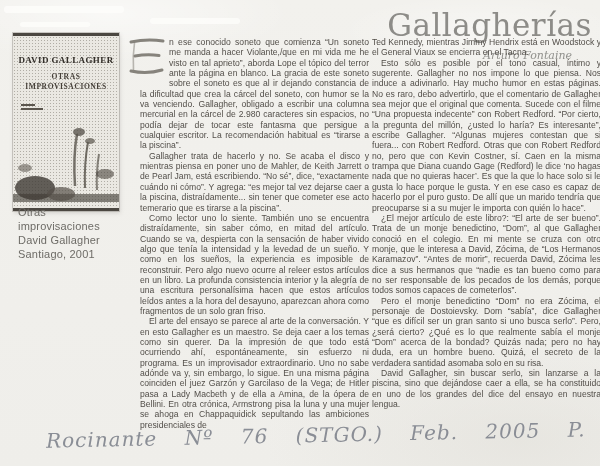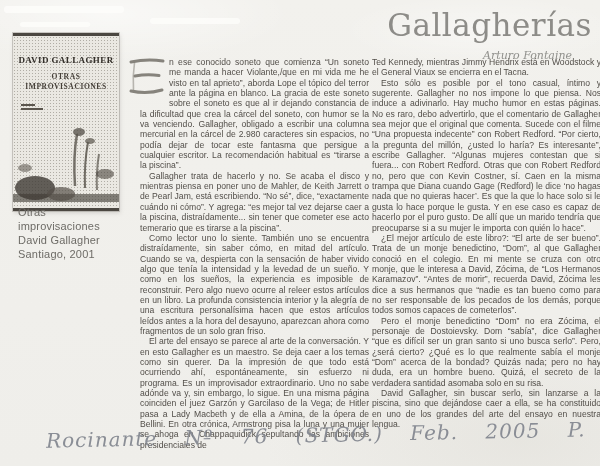--- a/index.html
+++ b/index.html
@@ -47,21 +47,21 @@
   .cover-illustration{position:absolute;left:0;bottom:0;}
 
   
   .caption{
     position:absolute;left:18px;top:205px;width:110px;
     font-size:11px;line-height:14px;color:#6d6b66;letter-spacing:0.2px;
   }
 
   
   .col{
-    position:absolute;top:57px;width:229px;height:384px;
+    position:absolute;top:37px;width:229px;height:384px;
     font-size:8.6px;line-height:10.35px;text-align:justify;
     color:#524e49;
   }
   .col-1{left:140px;}
   .col-2{left:372px;}
   .col p{margin:0;text-indent:9px;}
   .col p.first{text-indent:0;}
   .dropcap{float:left;margin:-2px 4px 0 -11px;}
 
   
@@ -134,18 +134,18 @@
     <p>Gallagher trata de hacerlo y no. Se acaba el disco y mientras piensa en poner uno de Mahler, de Keith Jarrett o de Pearl Jam, está escribiendo. “No sé”, dice, “exactamente cuándo ni cómo”. Y agrega: “es mejor tal vez dejarse caer a la piscina, distraídamente... sin tener que cometer ese acto temerario que es tirarse a la piscina”.</p>
     <p>Como lector uno lo siente. También uno se encuentra distraídamente, sin saber cómo, en mitad del artículo. Cuando se va, despierta con la sensación de haber vivido algo que tenía la intensidad y la levedad de un sueño. Y como en los sueños, la experiencia es imposible de reconstruir. Pero algo nuevo ocurre al releer estos artículos en un libro. La profunda consistencia interior y la alegría de una escritura personalísima hacen que estos artículos leídos antes a la hora del desayuno, aparezcan ahora como fragmentos de un solo gran friso.</p>
     <p>El arte del ensayo se parece al arte de la conversación. Y en esto Gallagher es un maestro. Se deja caer a los temas como sin querer. Da la impresión de que todo está ocurriendo ahí, espontáneamente, sin esfuerzo ni programa. Es un improvisador extraordinario. Uno no sabe adónde va y, sin embargo, lo sigue. En una misma página coinciden el juez Garzón y Garcilaso de la Vega; de Hitler pasa a Lady Macbeth y de ella a Amina, de la ópera de Bellini. En otra crónica, Armstrong pisa la luna y una mujer se ahoga en Chappaquidick sepultando las ambiciones presidenciales de</p>
   </div>
 
   <div class="col col-2">
     <p class="first">Ted Kennedy, mientras Jimmy Hendrix está en Woodstock y el General Viaux se encierra en el Tacna.</p>
     <p>Esto sólo es posible por el tono casual, íntimo y sugerente. Gallagher no nos impone lo que piensa. Nos induce a adivinarlo. Hay mucho humor en estas páginas. No es raro, debo advertirlo, que el comentario de Gallagher sea mejor que el original que comenta. Sucede con el filme “Una propuesta indecente” con Robert Redford. “Por cierto, la pregunta del millón, ¿usted lo haría? Es interesante”, escribe Gallagher. “Algunas mujeres contestan que si fuera... con Robert Redford. Otras que con Robert Redford no, pero que con Kevin Costner, sí. Caen en la misma trampa que Diana cuando Gage (Redford) le dice ‘no hagas nada que no quieras hacer’. Es que la que lo hace solo si le gusta lo hace porque le gusta. Y en ese caso es capaz de hacerlo por el puro gusto. De allí que un marido tendría que preocuparse si a su mujer le importa con quién lo hace”.</p>
     <p>¿El mejor artículo de este libro?: “El arte de ser bueno”. Trata de un monje benedictino, “Dom”, al que Gallagher conoció en el colegio. En mi mente se cruza con otro monje, que le interesa a David, Zócima, de “Los Hermanos Karamazov”. “Antes de morir”, recuerda David, Zócima les dice a sus hermanos que “nadie es tan bueno como para no ser responsable de los pecados de los demás, porque todos somos capaces de cometerlos”.</p>
     <p>Pero el monje benedictino “Dom” no era Zócima, el personaje de Dostoievsky. Dom “sabía”, dice Gallagher “que es difícil ser un gran santo si uno busca serlo”. Pero, ¿será cierto? ¿Qué es lo que realmente sabía el monje “Dom” acerca de la bondad? Quizás nada; pero no hay duda, era un hombre bueno. Quizá, el secreto de la verdadera santidad asomaba solo en su risa.</p>
-    <p>David Gallagher, sin buscar serlo, sin lanzarse a la piscina, sino que dejándose caer a ella, se ha constituido en uno de los grandes del arte del ensayo en nuestra lengua.</p>
+    <p>David Gallagher, sin buscar serlo, sin lanzarse a la piscina, sino que dejándose caer a ella, se ha constituido en uno de los grandes del dice del ensayo en nuestra lengua.</p>
   </div>
 
   <div class="handwriting">Rocinante  Nº 76  (STGO.)  Feb. 2005  P. 19</div>
 
 </div>
 
 </body></html>

